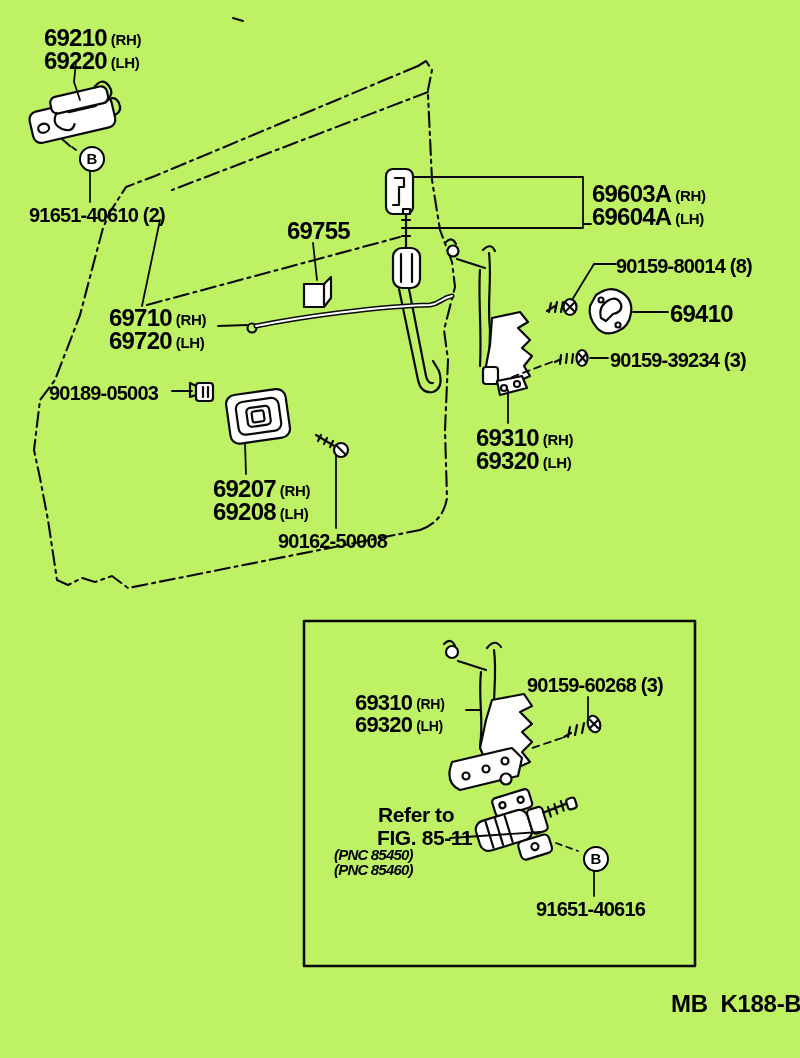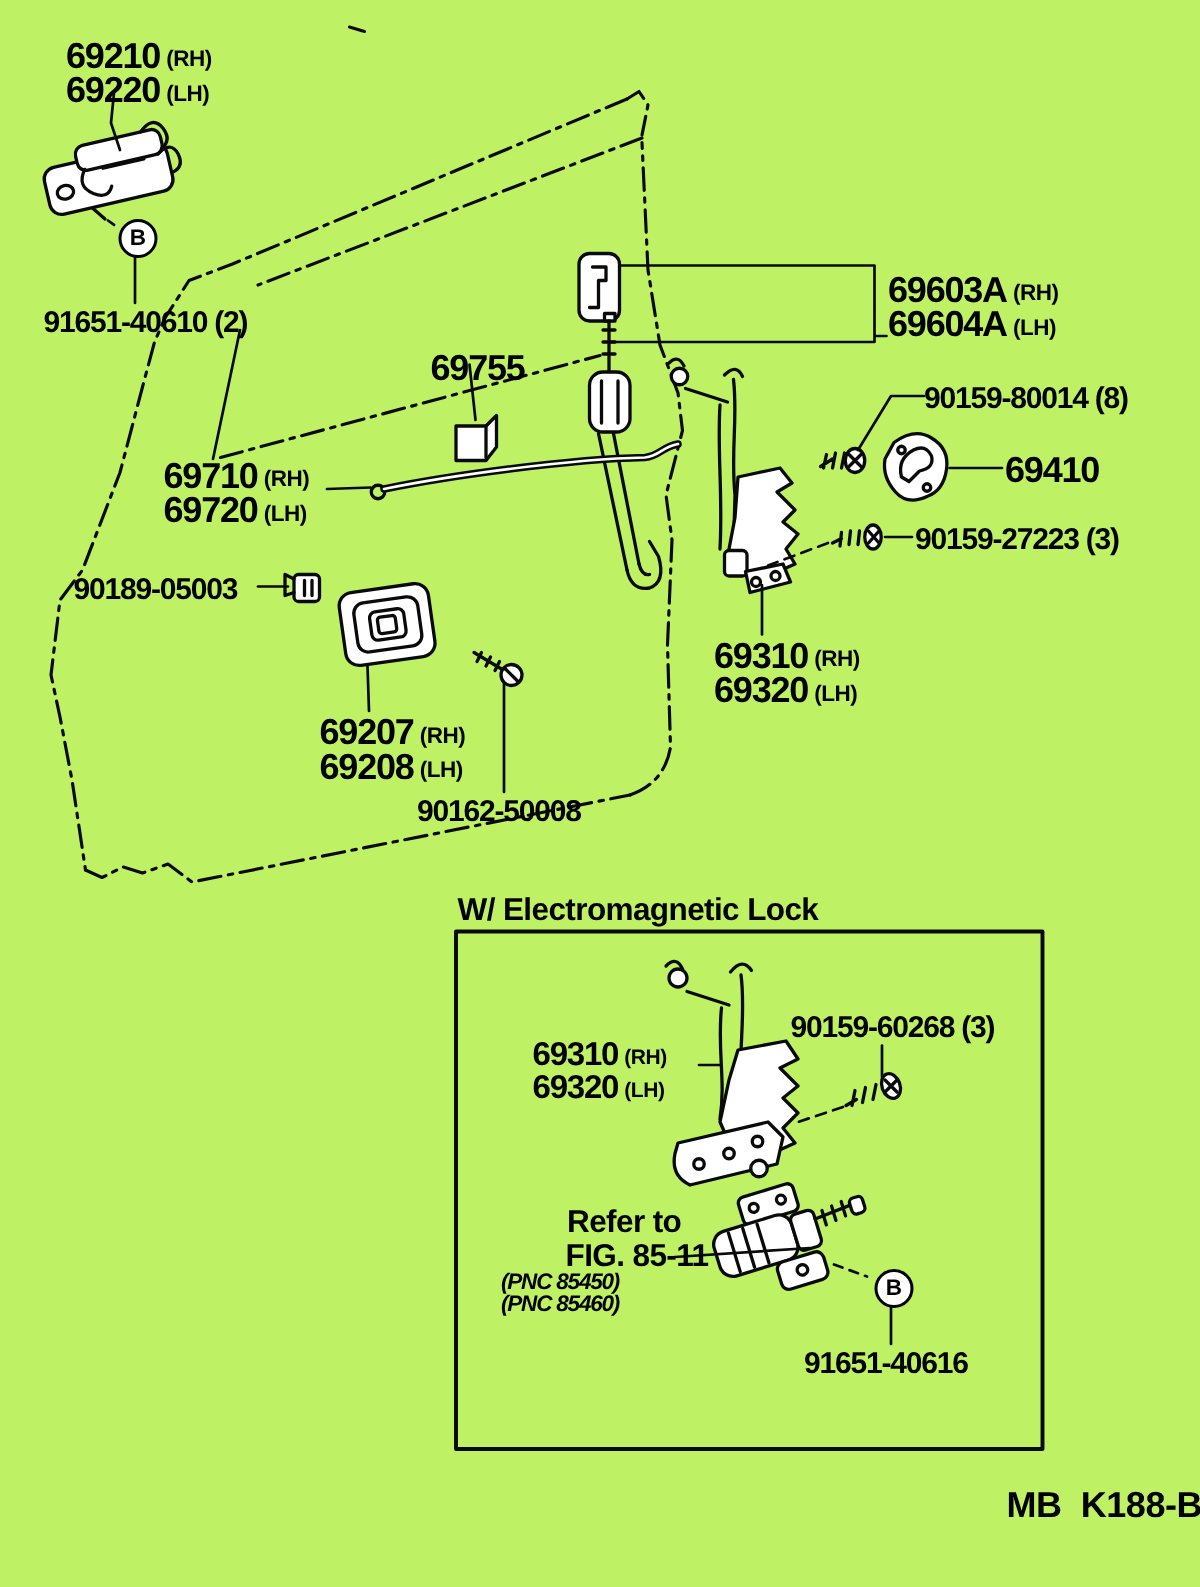--- a/index.html
+++ b/index.html
@@ -193,40 +193,39 @@
     <g stroke-width="1.8">
       <path d="M450,838 L540,832"></path>
       <path d="M556,843 L578,851" stroke-dasharray="6 5"></path>
       <path d="M594,869 L594,896"></path>
     </g>
   </svg>
 
   <div class="lbl big" style="left:44px;top:26px"><span>69210</span><span class="side">(RH)</span></div>
   <div class="lbl big" style="left:44px;top:49px"><span>69220</span><span class="side">(LH)</span></div>
   <div class="lbl mid" style="left:29px;top:205px">91651-40610 (2)</div>
-  <div class="lbl big" style="left:287px;top:234px">69755</div>
+  <div class="lbl big" style="left:287px;top:219px">69755</div>
 
   <div class="lbl big" style="left:592px;top:182px"><span>69603A</span><span class="side">(RH)</span></div>
   <div class="lbl big" style="left:592px;top:205px"><span>69604A</span><span class="side">(LH)</span></div>
   <div class="lbl mid" style="left:616px;top:256px">90159-80014 (8)</div>
   <div class="lbl big" style="left:670px;top:302px">69410</div>
 
   <div class="lbl big" style="left:109px;top:306px"><span>69710</span><span class="side">(RH)</span></div>
   <div class="lbl big" style="left:109px;top:329px"><span>69720</span><span class="side">(LH)</span></div>
-  <div class="lbl mid" style="left:610px;top:350px">90159-27223 (3)</div>
+  <div class="lbl mid" style="left:610px;top:350px">90159-39234 (3)</div>
   <div class="lbl mid" style="left:49px;top:383px">90189-05003</div>
 
   <div class="lbl big" style="left:476px;top:426px"><span>69310</span><span class="side">(RH)</span></div>
   <div class="lbl big" style="left:476px;top:449px"><span>69320</span><span class="side">(LH)</span></div>
 
   <div class="lbl big" style="left:213px;top:477px"><span>69207</span><span class="side">(RH)</span></div>
   <div class="lbl big" style="left:213px;top:500px"><span>69208</span><span class="side">(LH)</span></div>
   <div class="lbl mid" style="left:278px;top:531px">90162-50008</div>
 
-  <div class="lbl ttl" style="left:305px;top:596px">W/ Electromagnetic Lock</div>
   <div class="lbl mid" style="left:527px;top:675px">90159-60268 (3)</div>
   <div class="lbl big2" style="left:355px;top:692px"><span>69310</span><span class="side">(RH)</span></div>
   <div class="lbl big2" style="left:355px;top:714px"><span>69320</span><span class="side">(LH)</span></div>
 
   <div class="lbl ref" style="left:337px;top:804px">Refer to</div>
   <div class="lbl ref" style="left:336px;top:827px">FIG. 85-11</div>
   <div class="lbl pnc" style="left:334px;top:847px">(PNC 85450)</div>
   <div class="lbl pnc" style="left:334px;top:862px">(PNC 85460)</div>
   <div class="lbl mid" style="left:536px;top:899px">91651-40616</div>
 

